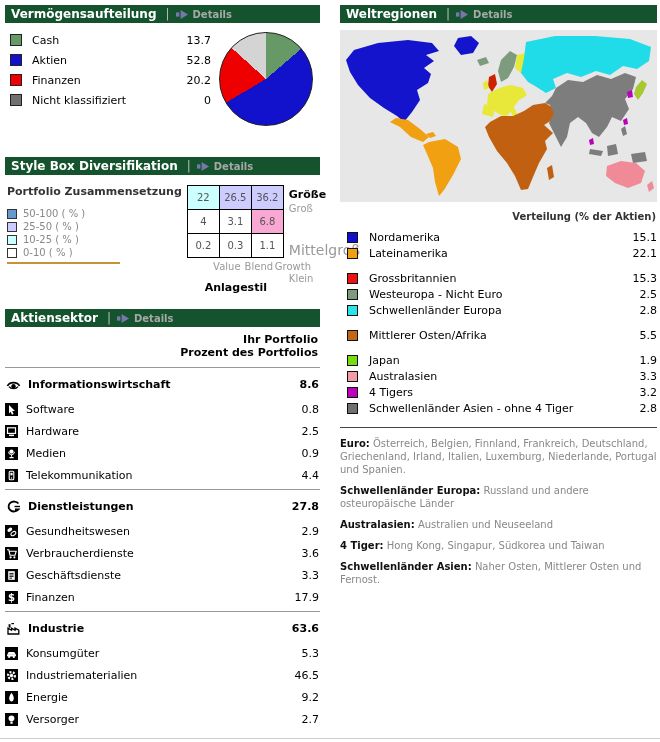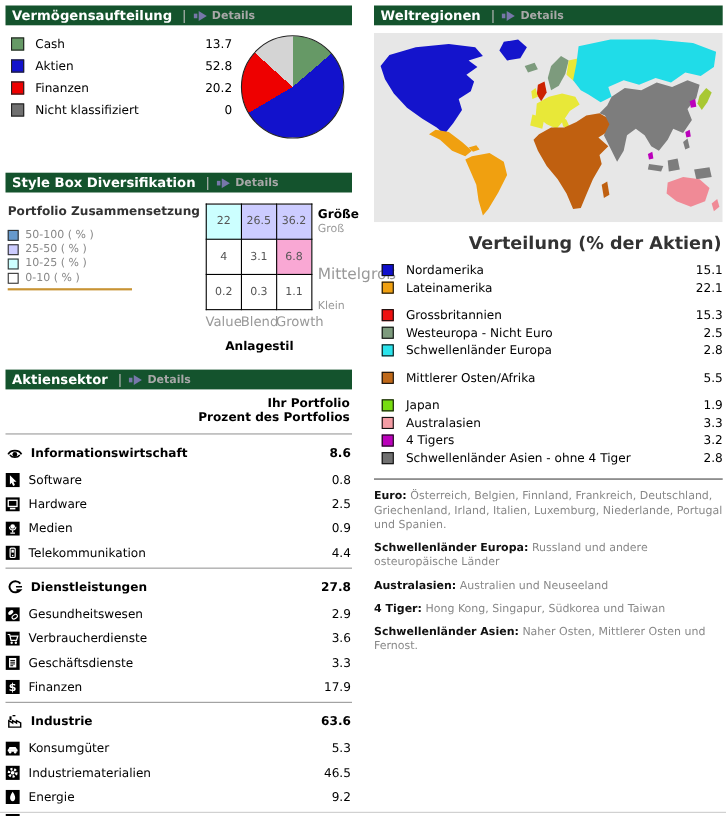--- a/index.html
+++ b/index.html
@@ -32,45 +32,45 @@
   
   .section-gap1 { margin-top:27px; }
   .sb-body { display:flex; padding:10px 0 0 2px; }
   .sb-left { width:181px; }
   .sb-title { font-weight:bold; color:#333; margin-bottom:9px; }
   .sb-leg-row { display:flex; align-items:center; height:13px; font-size:10px; color:#888; }
   .sb-swatch { width:10px; height:10px; border:1px solid #333; margin-right:6px; flex:none; }
   .sb-underline { width:113px; border-bottom:2px solid #c89334; margin-top:3px; }
   .sb-grid-area { position:relative; width:134px; }
   table.sbgrid { border-collapse:collapse; }
-  table.sbgrid td { width:32px; height:32px; border:1px solid #000; text-align:center;
+  table.sbgrid td { width:32px; height:24px; border:1px solid #000; text-align:center;
                     font-size:10px; color:#555; padding:0; }
   .sb-size-labels { position:absolute; left:102px; top:0; width:60px; height:98px; white-space:nowrap; }
   .sb-size-title { position:absolute; top:3px; left:0; font-weight:bold; font-size:11px; color:#000; }
   .sb-size-l1 { position:absolute; top:18px; left:0; font-size:10px; color:#999; }
   .sb-size-l2 { position:absolute; top:57px; left:0; font-size:14px; color:#999; }
   .sb-size-l3 { position:absolute; top:88px; left:0; font-size:10px; color:#999; }
-  .sb-style-labels { display:flex; width:98px; margin-top:3px; font-size:12px; color:#999; }
+  .sb-style-labels { display:flex; width:98px; margin-top:3px; font-size:10px; color:#999;margin-left:24px; }
   .sb-style-labels span { width:32px; text-align:center; }
   .sb-anlagestil { width:98px; text-align:center; font-weight:bold; margin-top:9px; }
 
   
   .section-gap2 { margin-top:15px; }
   .sector-colhead { text-align:right; font-weight:bold; line-height:13px; padding:6px 2px 5px 0; }
   .rule { border:none; border-top:1px solid #999; margin:3px 0; }
   .sector-group-header { display:flex; align-items:center; height:27px; font-weight:bold; }
   .sector-row { display:flex; align-items:center; height:22px; }
   .hicon { width:17px; margin-right:6px; flex:none; display:flex; }
   .boxicon { width:13px; height:13px; margin-right:8px; flex:none; display:flex; }
   .boxicon svg, .hicon svg { display:block; }
   .sector-value { margin-left:auto; padding-right:1px; }
 
   
   .map-wrap { margin-top:7px; }
-  .dist-label { text-align:right; font-weight:bold; font-size:16px; color:#333; margin:6px 1px 7px 0; }
+  .dist-label { text-align:right; font-weight:bold; font-size:10px; color:#333; margin:6px 1px 7px 0; }
   .wr-group { margin-bottom:9px; }
   .wr-row { display:flex; align-items:center; height:16px; }
   .wr-swatch { width:11px; height:11px; border:1px solid #111; margin:0 11px 0 7px; flex:none; }
   .wr-value { margin-left:auto; }
   .wr-rule { border:none; border-top:1px solid #444; margin:11px 0 9px 0; }
   .footnote { font-size:10px; color:#888; line-height:13px; margin:0 0 8px 0; }
   .footnote b { color:#111; }
 
   .page-bottom { position:absolute; left:0; top:738px; width:660px; border-top:1px solid #ccc; }
 </style>

